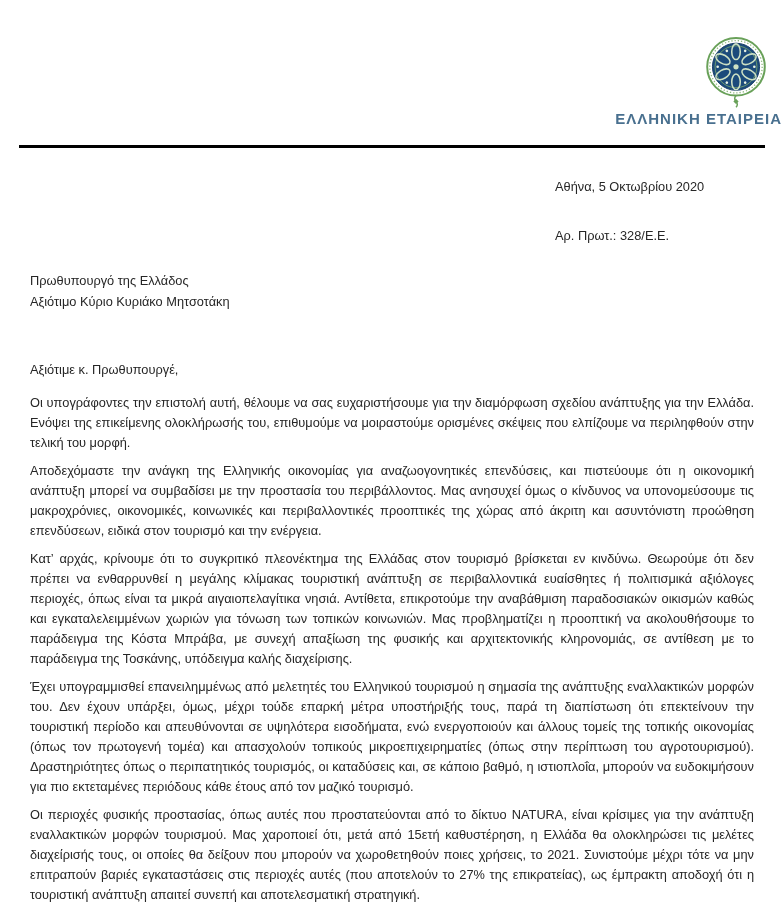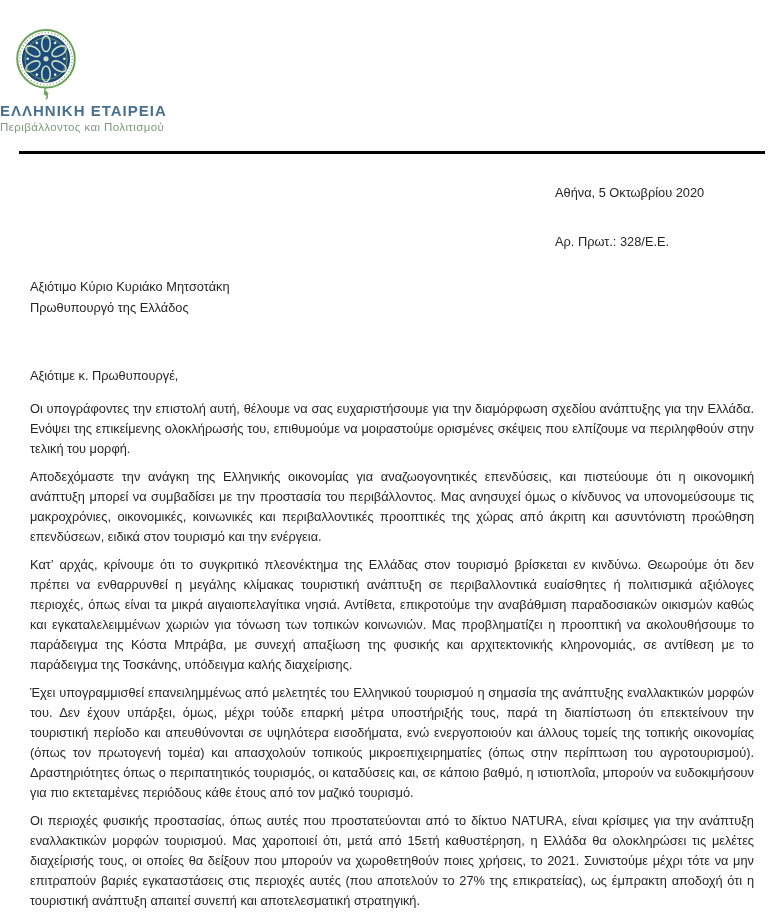--- a/index.html
+++ b/index.html
@@ -6,21 +6,21 @@
   .page {
     position: relative;
     width: 782px;
     height: 915px;
     background: #ffffff;
     overflow: hidden;
     font-family: "Liberation Sans", sans-serif;
     color: #262626;
   }
   
-  .letterhead { text-align: left; padding-top: 28px; }
+  .letterhead { text-align: right; padding-top: 36px; }
   .logo-wrap { line-height: 0; }
   .org-name {
     margin-top: 2px;
     font-size: 15px;
     font-weight: bold;
     letter-spacing: 1px;
     color: #49708f;
   }
   .org-sub {
     margin-top: 2px;
@@ -77,33 +77,32 @@
           <circle cx="50" cy="19" r="2" transform="rotate(270 50 47)"></circle>
           <circle cx="50" cy="19" r="2" transform="rotate(330 50 47)"></circle>
         </g>
         <circle cx="50" cy="47" r="4" fill="#cde0c3"></circle>
 
         <path d="M50 91 q-4 5 0 9 q4 5 0 9" fill="none" stroke="#69a159" stroke-width="2.2"></path>
         <path d="M46 100 l4 -4 l4 4 l-4 4 z" fill="#69a159"></path>
       </svg>
     </div>
     <div class="org-name">ΕΛΛΗΝΙΚΗ ΕΤΑΙΡΕΙΑ</div>
-    <div class="org-sub">Περιβάλλοντος και Πολιτισμού</div>
   </div>
 
   <div class="rule"></div>
 
   <div class="meta">
     <div class="place-date">Αθήνα, 5 Οκτωβρίου 2020</div>
     <div class="protocol">Αρ. Πρωτ.: 328/Ε.Ε.</div>
   </div>
 
   <div class="recipient">
+    <div>Πρωθυπουργό της Ελλάδος</div>
     <div>Αξιότιμο Κύριο Κυριάκο Μητσοτάκη</div>
-    <div>Πρωθυπουργό της Ελλάδος</div>
   </div>
 
   <div class="body-text">
     <div class="salutation">Αξιότιμε κ. Πρωθυπουργέ,</div>
     <p class="para">Οι υπογράφοντες την επιστολή αυτή, θέλουμε να σας ευχαριστήσουμε για την διαμόρφωση σχεδίου ανάπτυξης για την Ελλάδα.  Ενόψει της επικείμενης ολοκλήρωσής του, επιθυμούμε να μοιραστούμε ορισμένες σκέψεις που ελπίζουμε να περιληφθούν στην τελική του μορφή.</p>
     <p class="para">Αποδεχόμαστε την ανάγκη της Ελληνικής οικονομίας για αναζωογονητικές επενδύσεις, και πιστεύουμε ότι η οικονομική ανάπτυξη μπορεί να συμβαδίσει με την προστασία του περιβάλλοντος. Μας ανησυχεί όμως ο κίνδυνος να υπονομεύσουμε τις μακροχρόνιες,  οικονομικές, κοινωνικές και περιβαλλοντικές προοπτικές της χώρας από άκριτη και ασυντόνιστη προώθηση επενδύσεων, ειδικά στον τουρισμό και την ενέργεια.</p>
     <p class="para">Κατ’ αρχάς, κρίνουμε ότι το συγκριτικό πλεονέκτημα της Ελλάδας στον τουρισμό βρίσκεται εν κινδύνω.  Θεωρούμε ότι δεν πρέπει να ενθαρρυνθεί η μεγάλης κλίμακας τουριστική ανάπτυξη σε περιβαλλοντικά ευαίσθητες ή πολιτισμικά αξιόλογες περιοχές, όπως είναι τα μικρά αιγαιοπελαγίτικα νησιά. Αντίθετα, επικροτούμε την αναβάθμιση παραδοσιακών οικισμών καθώς και εγκαταλελειμμένων χωριών για τόνωση των τοπικών κοινωνιών.  Μας προβληματίζει η προοπτική να ακολουθήσουμε το παράδειγμα της Κόστα Μπράβα, με συνεχή απαξίωση της φυσικής και αρχιτεκτονικής κληρονομιάς, σε αντίθεση με το παράδειγμα της Τοσκάνης, υπόδειγμα καλής διαχείρισης.</p>
     <p class="para">Έχει υπογραμμισθεί επανειλημμένως από μελετητές  του Ελληνικού τουρισμού η σημασία της ανάπτυξης εναλλακτικών μορφών του.  Δεν έχουν υπάρξει, όμως, μέχρι τούδε επαρκή μέτρα υποστήριξής τους, παρά τη διαπίστωση ότι επεκτείνουν την τουριστική περίοδο και απευθύνονται σε υψηλότερα εισοδήματα, ενώ ενεργοποιούν και άλλους τομείς της τοπικής οικονομίας (όπως τον πρωτογενή τομέα) και  απασχολούν τοπικούς μικροεπιχειρηματίες (όπως στην περίπτωση του αγροτουρισμού). Δραστηριότητες όπως ο περιπατητικός τουρισμός, οι καταδύσεις και, σε κάποιο βαθμό, η ιστιοπλοΐα, μπορούν να ευδοκιμήσουν για πιο εκτεταμένες περιόδους κάθε έτους από τον μαζικό τουρισμό.</p>
     <p class="para">Οι περιοχές φυσικής προστασίας, όπως αυτές που προστατεύονται από το δίκτυο NATURA, είναι κρίσιμες για την ανάπτυξη εναλλακτικών μορφών τουρισμού. Μας χαροποιεί ότι, μετά από 15ετή καθυστέρηση, η Ελλάδα θα ολοκληρώσει τις μελέτες διαχείρισής τους, οι οποίες θα δείξουν που μπορούν να χωροθετηθούν ποιες χρήσεις, το 2021. Συνιστούμε μέχρι τότε να μην επιτραπούν βαριές εγκαταστάσεις στις περιοχές αυτές (που αποτελούν το 27% της επικρατείας), ως έμπρακτη αποδοχή ότι η τουριστική ανάπτυξη απαιτεί συνεπή και αποτελεσματική στρατηγική.</p>
   </div>

